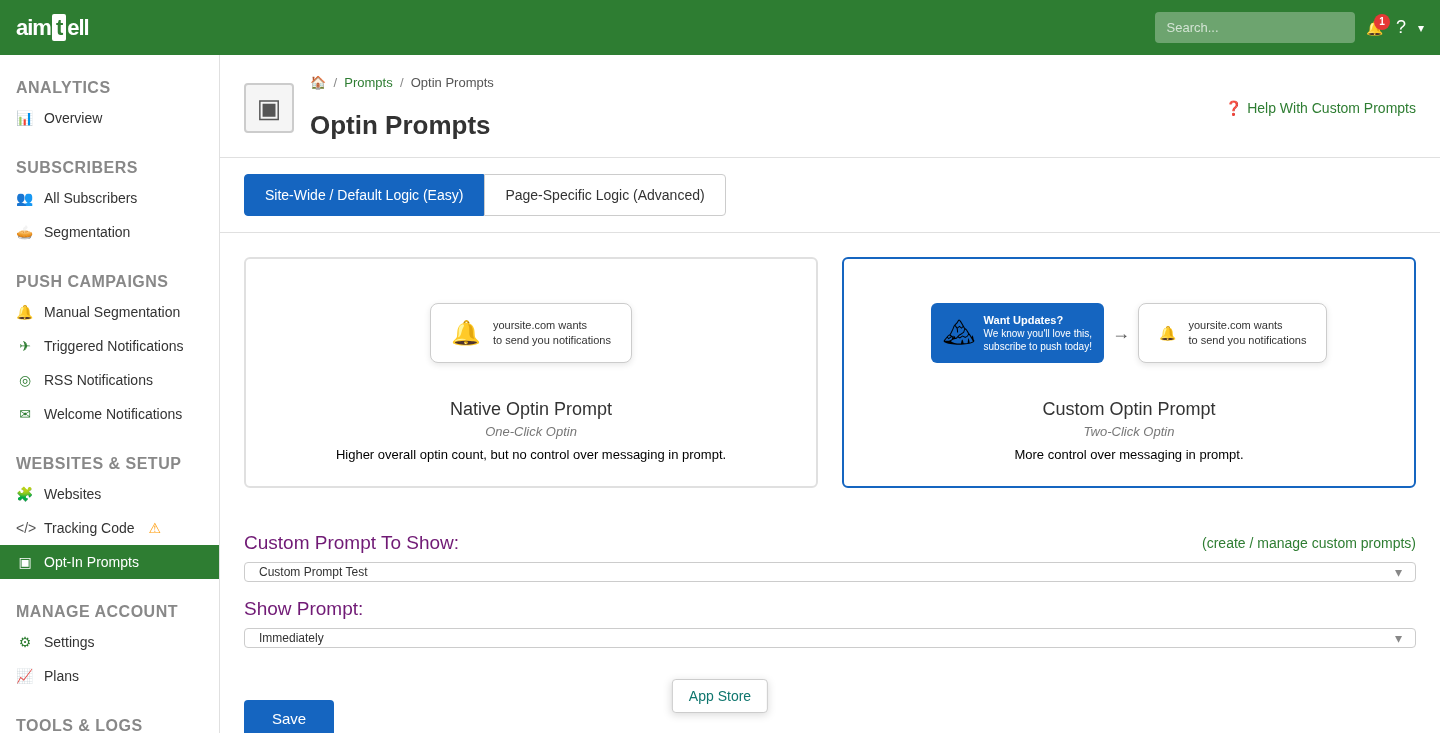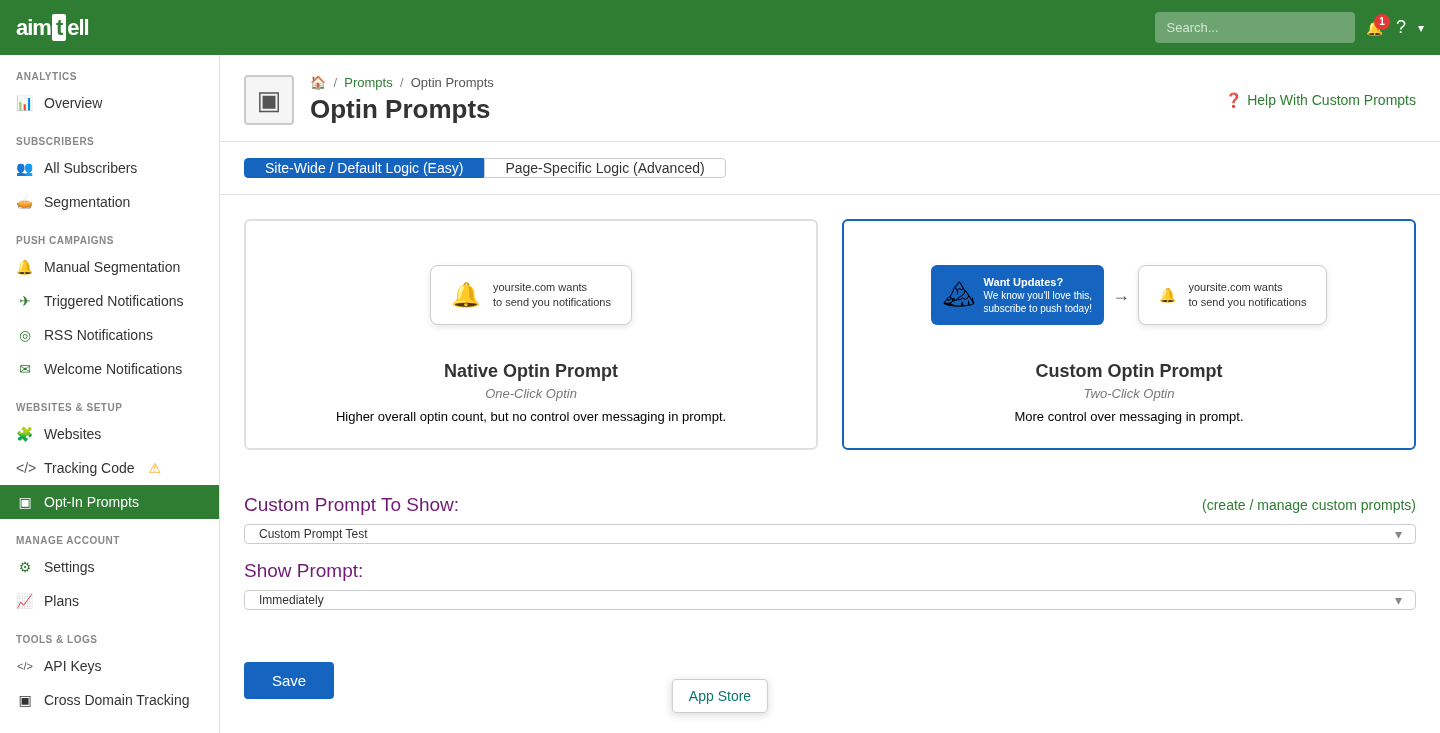--- a/index.html
+++ b/index.html
@@ -19,50 +19,50 @@
     .top-bar-spacer { flex: 1; }
     .top-bar-search { background: rgba(255,255,255,0.3); border: none; border-radius: 4px; padding: 8px 12px; color: #fff; width: 200px; font-size: 13px; }
     .top-bar-search::placeholder { color: rgba(255,255,255,0.7); }
     .top-bar-icons { display: flex; align-items: center; gap: 12px; margin-left: 12px; }
     .notif-bell { position: relative; cursor: pointer; }
     .notif-badge { position: absolute; top: -6px; right: -6px; background: #e53935; color: #fff; border-radius: 50%; width: 16px; height: 16px; font-size: 10px; display: flex; align-items: center; justify-content: center; font-weight: 700; }
     .help-icon { color: #fff; font-size: 18px; cursor: pointer; }
     .dropdown-arrow { color: #fff; font-size: 12px; cursor: pointer; }
 
     
-    .sidebar-section-label { font-size: 10px; font-weight: 700; color: #888; padding: 16px 16px 4px; letter-spacing: 0.5px; text-transform: uppercase; }
+    .sidebar-section-label { font-size: 16px; font-weight: 700; color: #888; padding: 24px 16px 4px; letter-spacing: 0.5px; text-transform: uppercase; }
     .sidebar-item { display: flex; align-items: center; gap: 10px; padding: 9px 16px; cursor: pointer; color: #333; font-size: 14px; }
     .sidebar-item.active { background: #2e7d32; color: #fff; }
     .sidebar-item .icon { width: 18px; text-align: center; flex-shrink: 0; }
     .sidebar-item.active .icon { color: #fff; }
     .sidebar-item .icon.green { color: #2e7d32; }
 
     
     .content-header { padding: 20px 24px 16px; border-bottom: 1px solid #e0e0e0; display: flex; align-items: center; }
     .page-icon { width: 50px; height: 50px; background: #f5f5f5; border: 2px solid #ccc; border-radius: 4px; display: flex; align-items: center; justify-content: center; margin-right: 16px; font-size: 22px; color: #555; }
-    .breadcrumb { font-size: 13px; color: #888; margin-bottom: 4px; }
+    .breadcrumb { font-size: 13px; color: #888; margin-bottom: 20px; }
     .breadcrumb a { color: #2e7d32; text-decoration: none; }
     .breadcrumb span { color: #555; }
     .page-title { font-size: 26px; font-weight: 600; color: #333; }
     .header-right { margin-left: auto; }
     .help-link { color: #2e7d32; font-size: 14px; text-decoration: none; display: flex; align-items: center; gap: 4px; }
 
     
     .tabs-bar { padding: 16px 24px; display: flex; gap: 0; border-bottom: 1px solid #e0e0e0; }
-    .tab-btn { padding: 1px 20px; font-size: 14px; cursor: pointer; border: 1px solid #ccc; background: #fff; color: #333; }
+    .tab-btn { padding: 12px 20px; font-size: 14px; cursor: pointer; border: 1px solid #ccc; background: #fff; color: #333; }
     .tab-btn:first-child { border-radius: 4px 0 0 4px; }
     .tab-btn:last-child { border-radius: 0 4px 4px 0; }
     .tab-btn.active { background: #1565c0; color: #fff; border-color: #1565c0; }
 
     
     .cards-area { display: flex; gap: 24px; padding: 24px; }
     .prompt-card { flex: 1; border: 2px solid #e0e0e0; border-radius: 6px; padding: 24px; display: flex; flex-direction: column; align-items: center; cursor: pointer; background: #fff; }
     .prompt-card.selected { border-color: #1565c0; border-width: 2px; }
     .prompt-card-image { height: 100px; display: flex; align-items: center; justify-content: center; margin-bottom: 16px; }
-    .prompt-card-title { font-size: 18px; font-weight: 700; color: #333; margin-bottom: 4px; text-align: center; }
+    .prompt-card-title { font-size: 18px; font-weight: 400; color: #333; margin-bottom: 4px; text-align: center; }
     .prompt-card-subtitle { font-size: 13px; color: #777; font-style: italic; margin-bottom: 8px; text-align: left; }
     .prompt-card-desc { font-size: 13px; color: #000000; text-align: center; }
 
     
     .native-prompt-box { border: 1px solid #ccc; border-radius: 8px; padding: 14px 20px; display: flex; align-items: center; gap: 12px; background: #fff; box-shadow: 0 2px 6px rgba(0,0,0,0.1); }
     .native-bell { font-size: 24px; color: #555; }
     .native-text { font-size: 11px; color: #333; line-height: 1.4; }
 
     
     .custom-prompt-flow { display: flex; align-items: center; gap: 8px; }

